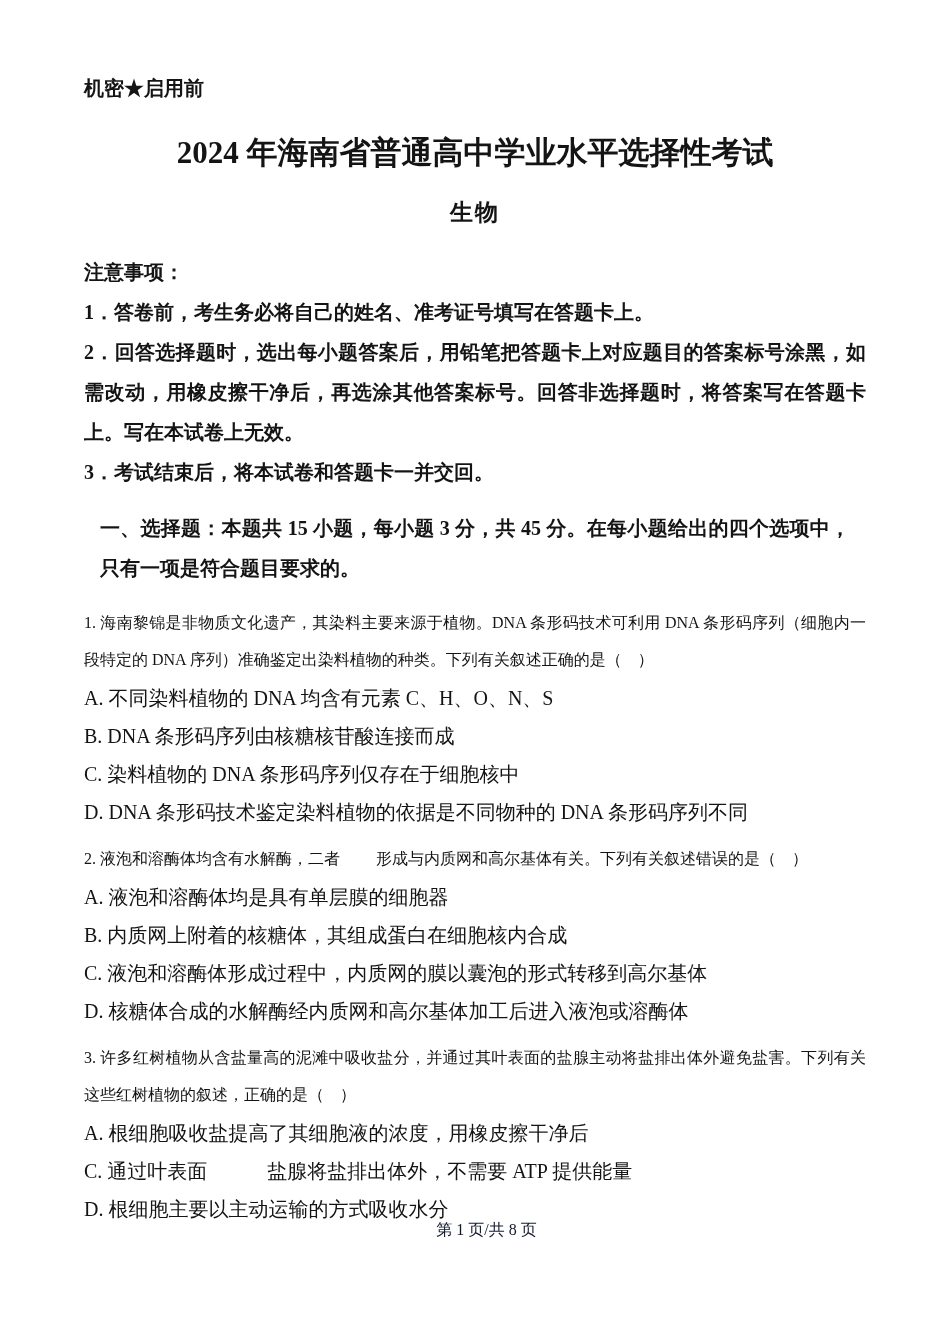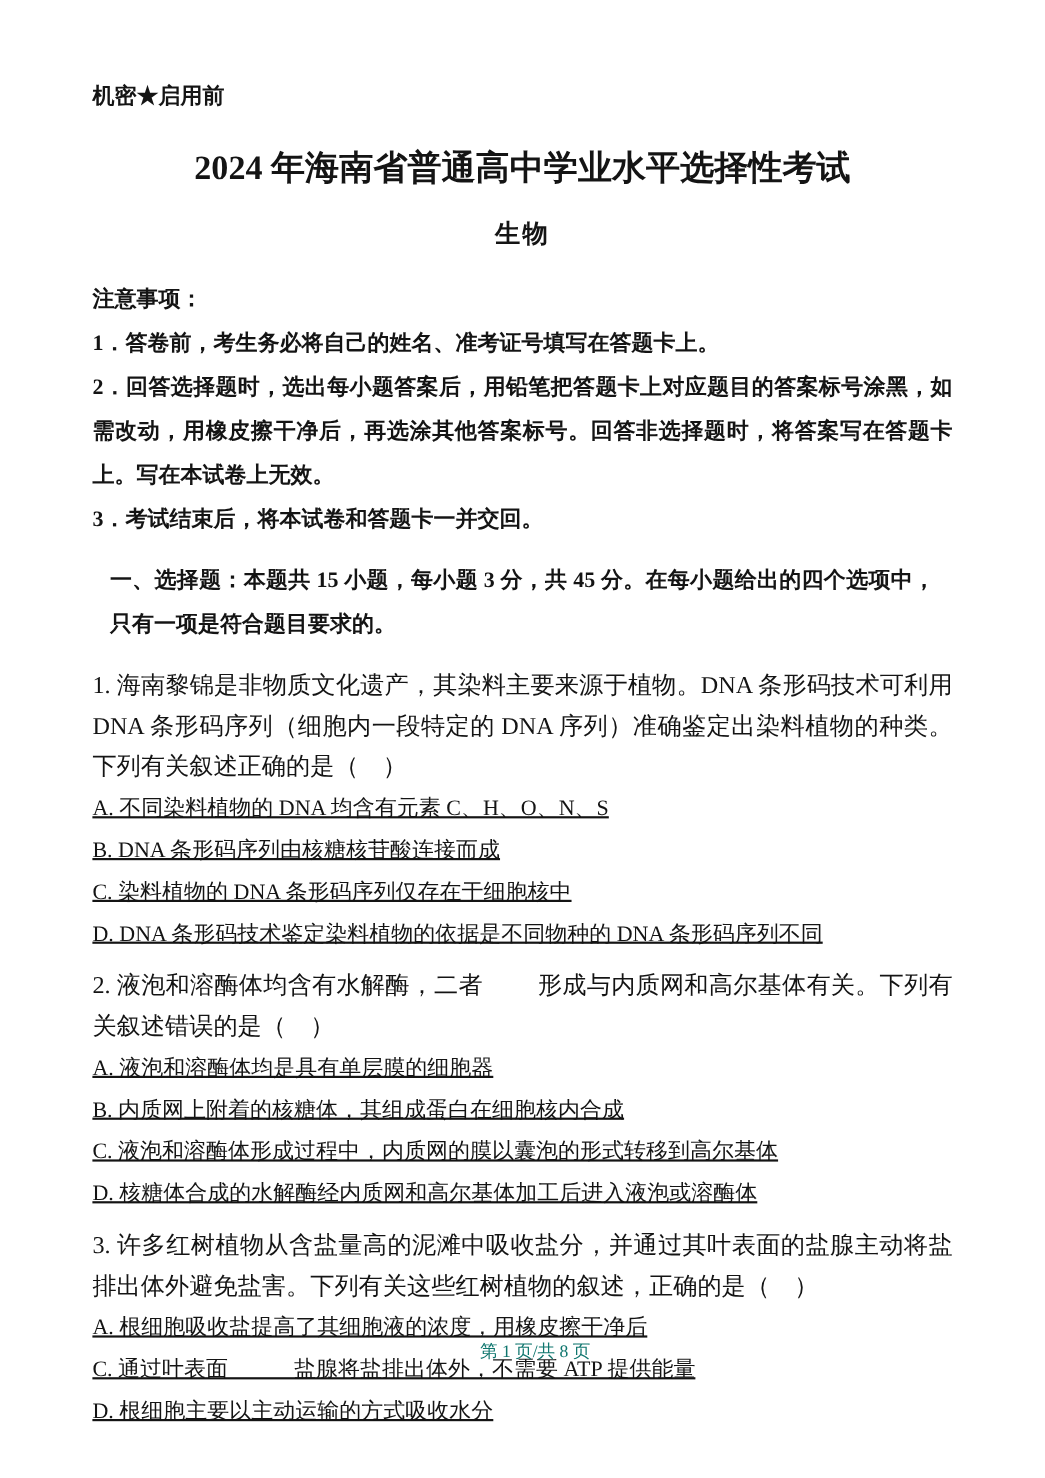--- a/index.html
+++ b/index.html
@@ -47,41 +47,40 @@
   .section-heading {
     margin: 16px;
     font-size: 20px;
     font-weight: bold;
     line-height: 40px;
     text-align: justify;
   }
   .question { margin-top: 10px; }
   .stem {
     margin: 0;
-    font-size: 22px;
+    font-size: 16px;
     line-height: 37px;
     text-align: justify;
   }
   .option {
     margin: 0;
     padding-top: 2px;
     font-size: 20px;
     line-height: 36px;
     text-align: left;
-    text-decoration: underline;
   }
   .footer {
     position: absolute;
     left: 0;
     top: 1218px;
     width: 100%;
     text-align: center;
     font-size: 16px;
     line-height: 24px;
-    color: #0f766e;
+    color: #0f172a;
     padding-left: 23px;
   }
 </style>
 </head>
 <body>
 
 <div class="page">
 
   <div class="classification">机密★启用前</div>
 

